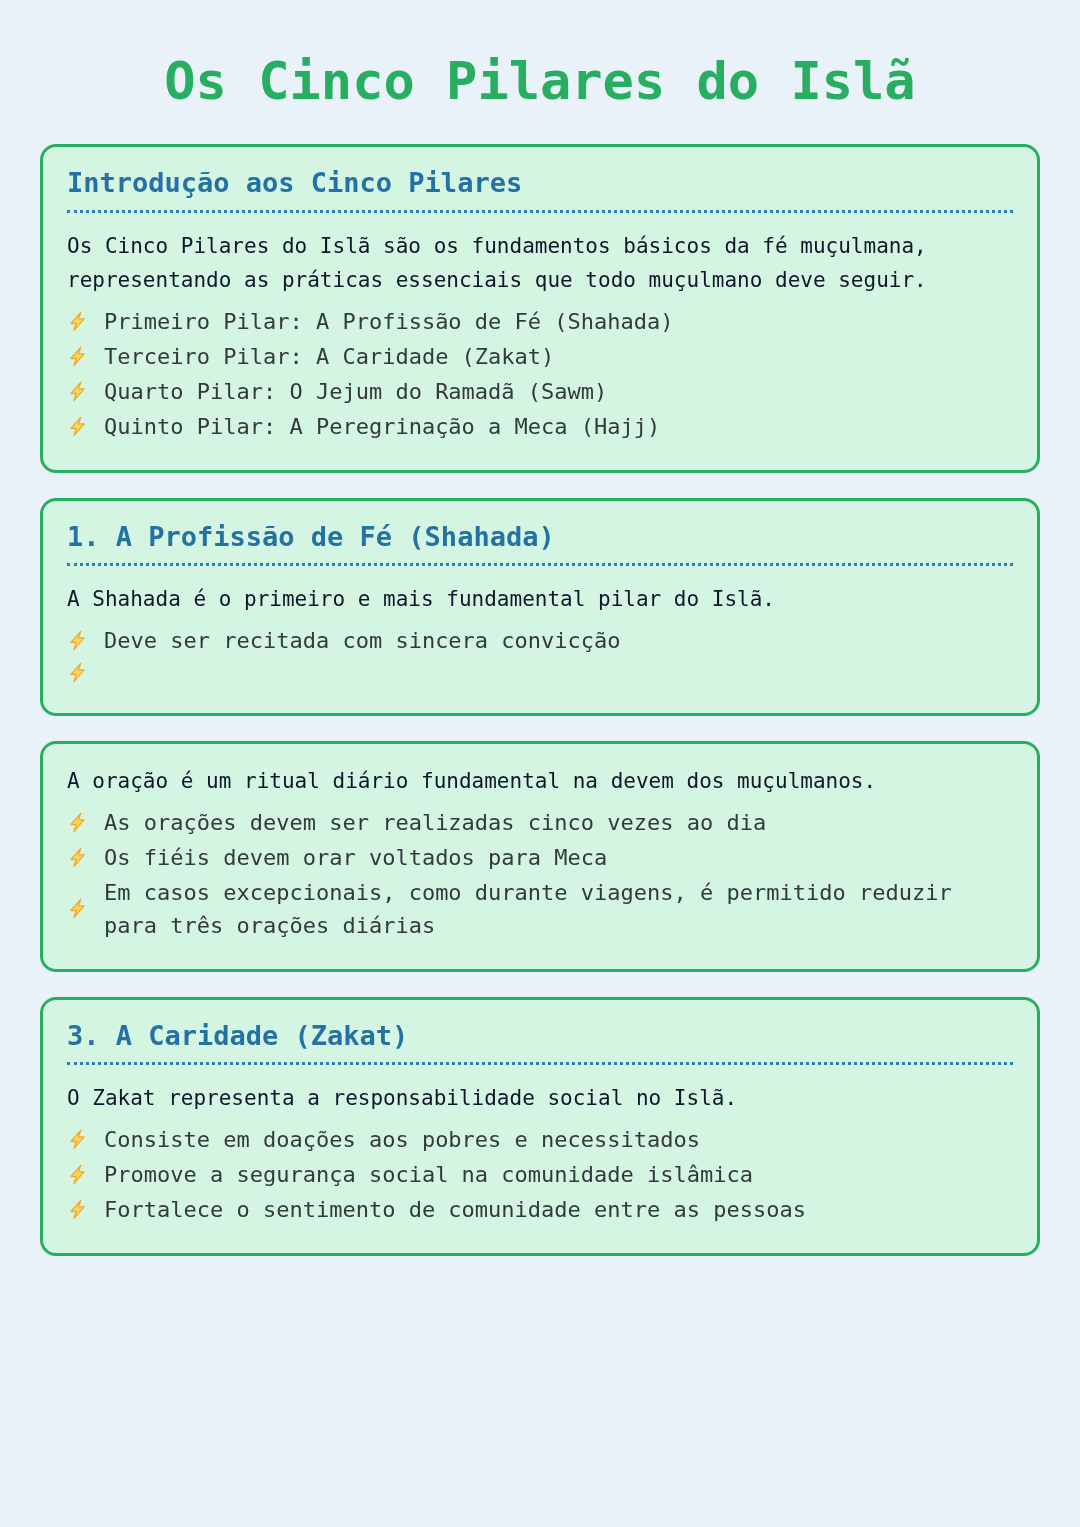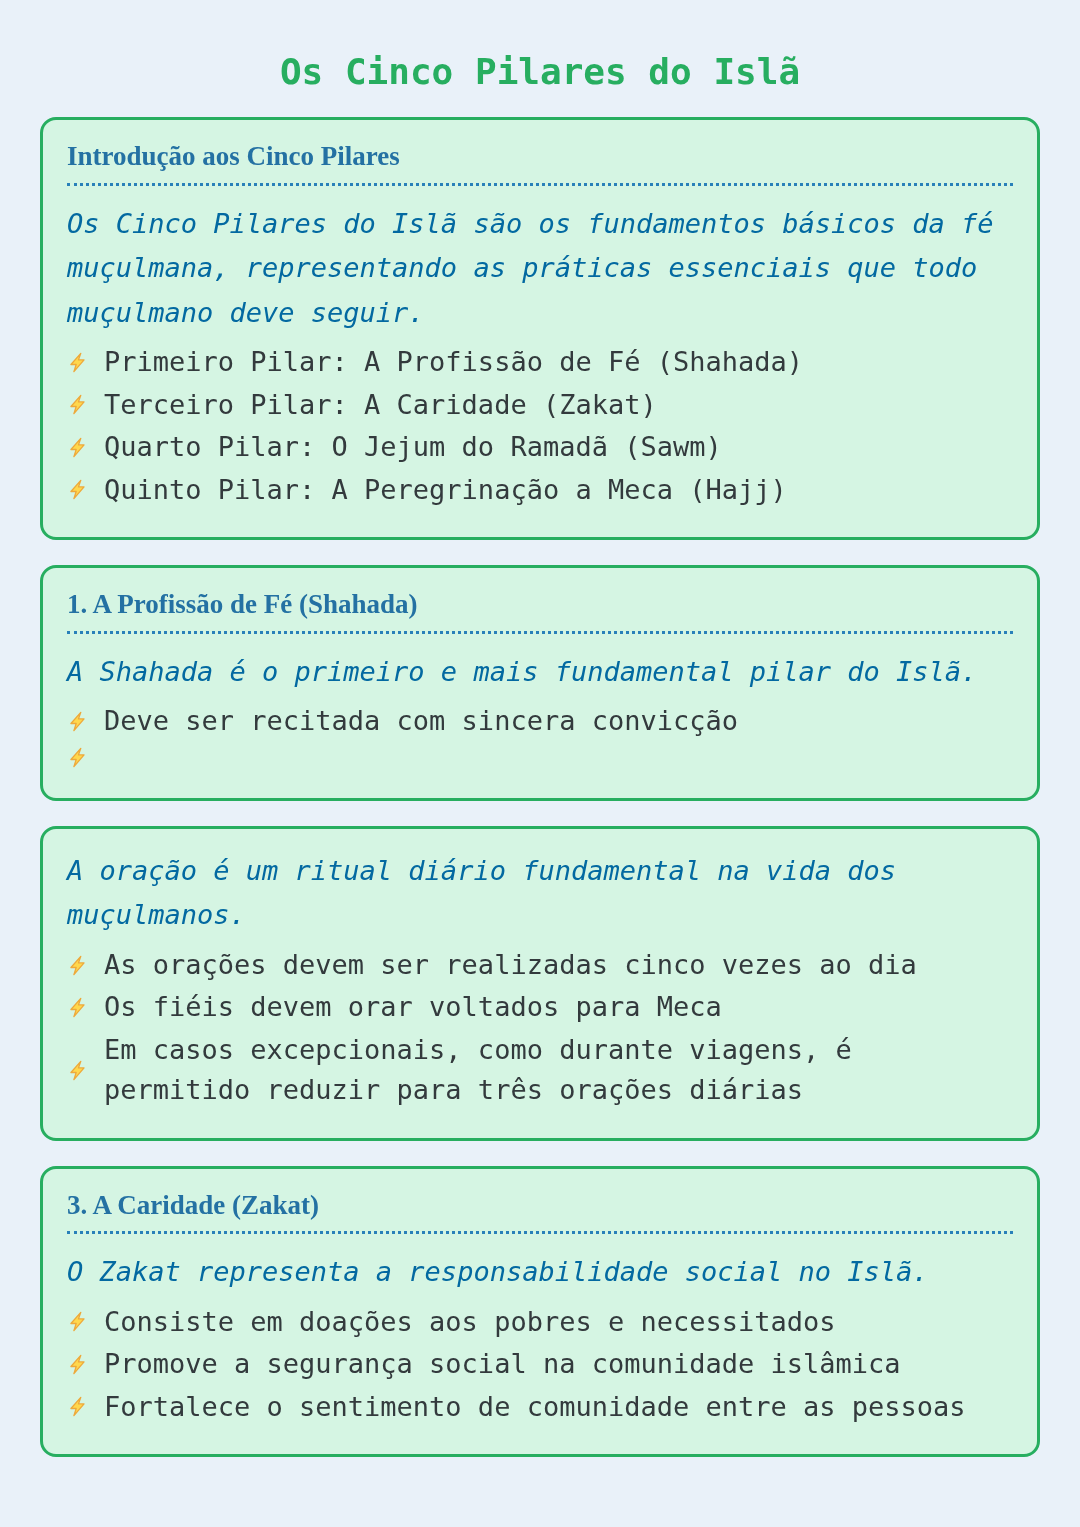--- a/index.html
+++ b/index.html
@@ -11,61 +11,59 @@
     width: 1080px;
     min-height: 1527px;
     box-sizing: border-box;
     background: #e9f1f9;
     font-family: "DejaVu Sans Mono", "Liberation Mono", monospace;
     padding: 50px 40px 40px 40px;
   }
   .page-title {
     text-align: center;
     color: #27ae60;
-    font-size: 36px;
+    font-size: 52px;
     font-weight: bold;
     line-height: 1.2;
-    margin: 0 0 24px 0;
+    margin: 0 0 32px 0;
   }
   .card {
     background: #d5f5e3;
     border: 3px solid #27ae60;
     border-radius: 16px;
     padding: 20px 24px 25px 24px;
     margin: 0 0 25px 0;
     box-sizing: border-box;
   }
   .card-heading {
     color: #2471a3;
     font-size: 27px;
     font-weight: bold;
     line-height: 1.2;
     margin: 0 0 16px 0;
     padding-bottom: 10px;
     border-bottom: 3px dotted #2980b9;
-    font-family: Liberation Serif, serif;
   }
   .card-intro {
-    color: #0369a1;
-    font-size: 27px;
+    color: #0f172a;
+    font-size: 21px;
     line-height: 1.65;
     margin: 0 0 7px 0;
-    font-style: italic;
   }
   .bullet-list {
     list-style: none;
     margin: 0;
     padding: 0;
   }
   .bullet-item {
     display: flex;
     align-items: center;
     gap: 16px;
     color: #333a3d;
-    font-size: 27px;
+    font-size: 22px;
     line-height: 1.5;
     margin: 2px 0;
   }
   .bolt-icon {
     flex: 0 0 auto;
     width: 21px;
     height: 27px;
     display: inline-block;
   }
 </style>
@@ -125,21 +123,21 @@
     </li>
     <li class="bullet-item">
       <svg class="bolt-icon">
           <use href="#bolt"></use>
         </svg>
     </li>
   </ul>
 </section>
 
 <section class="card">
-  <p class="card-intro">A oração é um ritual diário fundamental na vida dos muçulmanos.</p>
+  <p class="card-intro">A oração é um ritual diário fundamental na devem dos muçulmanos.</p>
   <ul class="bullet-list">
     <li class="bullet-item">
       <svg class="bolt-icon">
           <use href="#bolt"></use>
         </svg>
       <span>As orações devem ser realizadas cinco vezes ao dia</span>
     </li>
     <li class="bullet-item">
       <svg class="bolt-icon">
           <use href="#bolt"></use>

